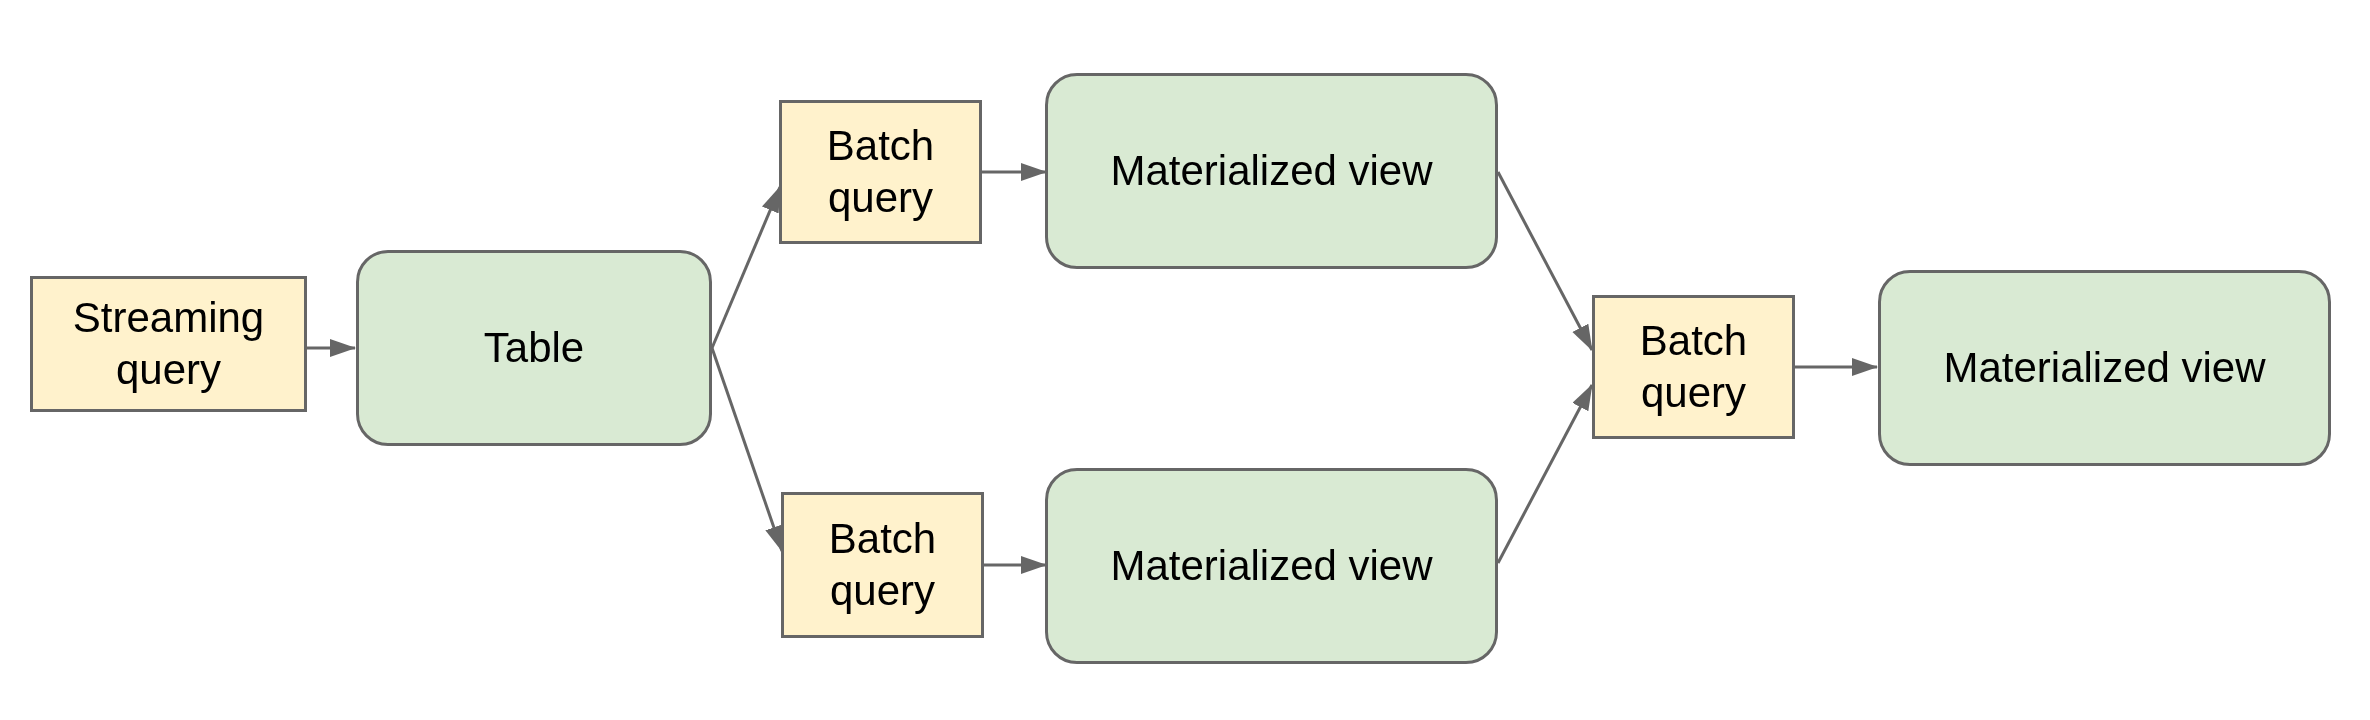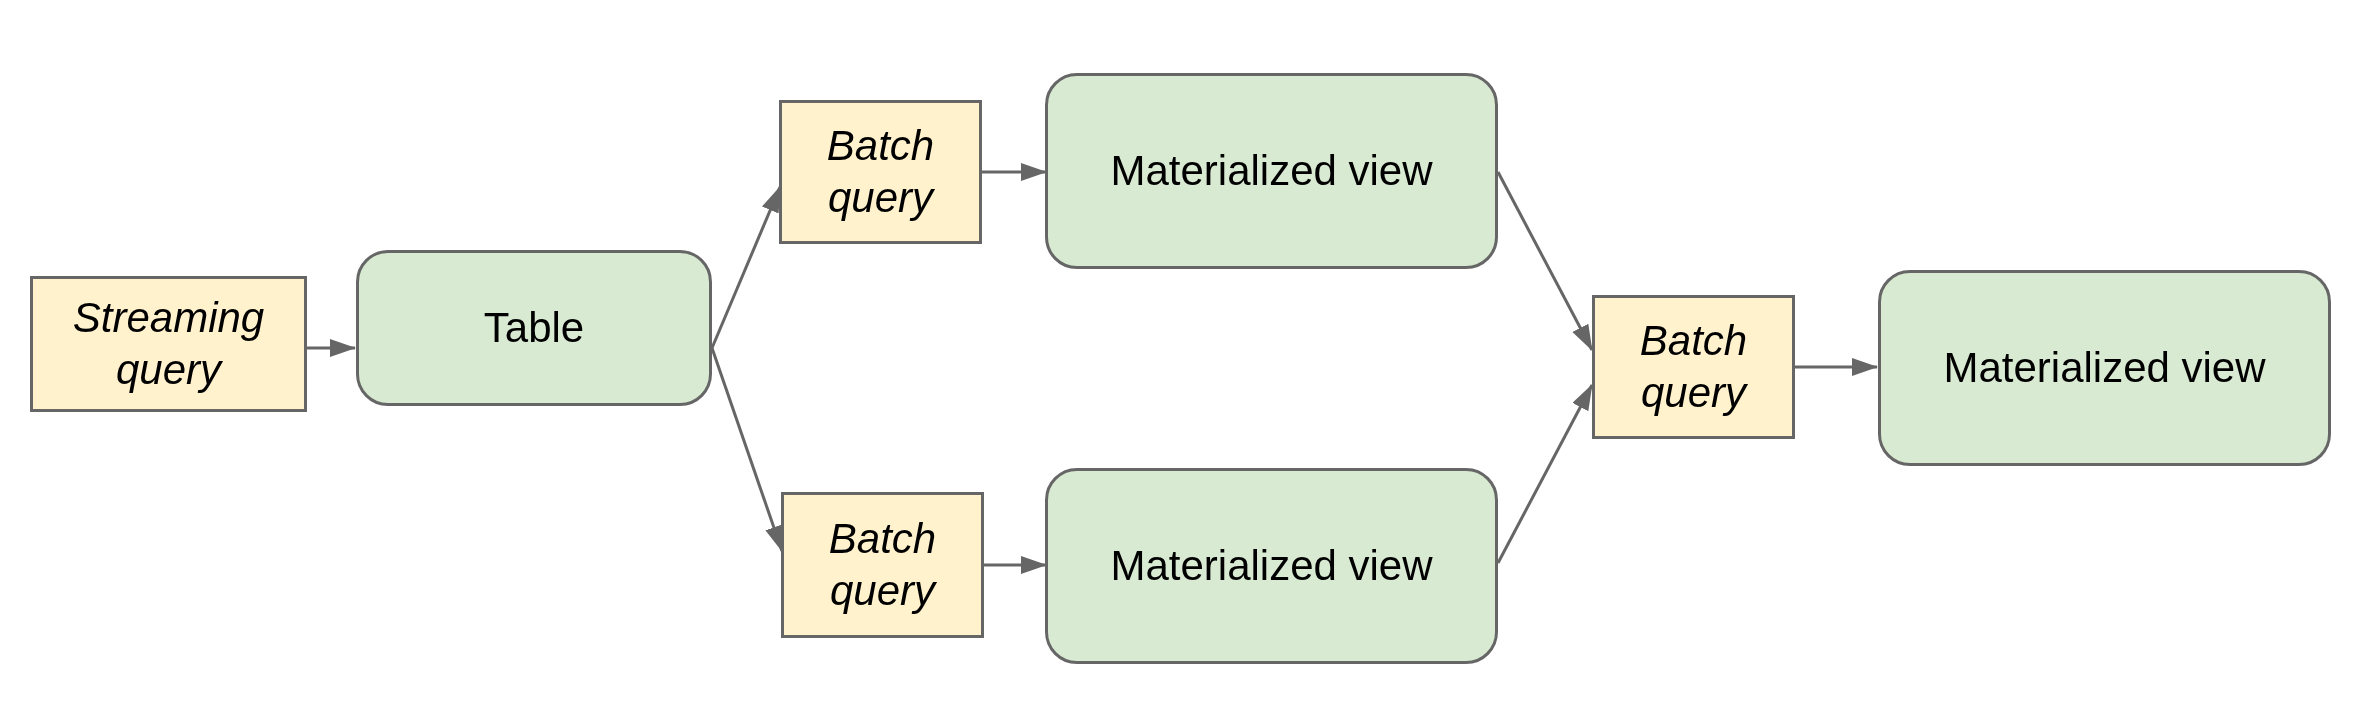--- a/index.html
+++ b/index.html
@@ -31,33 +31,32 @@
     justify-content: center;
     text-align: center;
     border: 3px solid #666666;
     color: #000000;
     font-size: 42px;
     line-height: 1.25;
   }
   .node.query {
     background: #fff2cc;
     border-radius: 0;
-    font-style: italic;
   }
   .node.view {
     background: #d9ead3;
     border-radius: 32px;
   }
   .node .label {
     display: block;
     padding: 0 14px;
   }
   
   #n-streaming    { left: 30px;   top: 276px; width: 277px; height: 136px; }
-  #n-table        { left: 356px;  top: 250px; width: 356px; height: 156px; }
+  #n-table        { left: 356px;  top: 250px; width: 356px; height: 196px; }
   #n-batch-top    { left: 779px;  top: 100px; width: 203px; height: 144px; }
   #n-mv-top       { left: 1045px; top: 73px;  width: 453px; height: 196px; }
   #n-batch-bottom { left: 781px;  top: 492px; width: 203px; height: 146px; }
   #n-mv-bottom    { left: 1045px; top: 468px; width: 453px; height: 196px; }
   #n-batch-right  { left: 1592px; top: 295px; width: 203px; height: 144px; }
   #n-mv-right     { left: 1878px; top: 270px; width: 453px; height: 196px; }
 </style>
 </head>
 <body>
 

